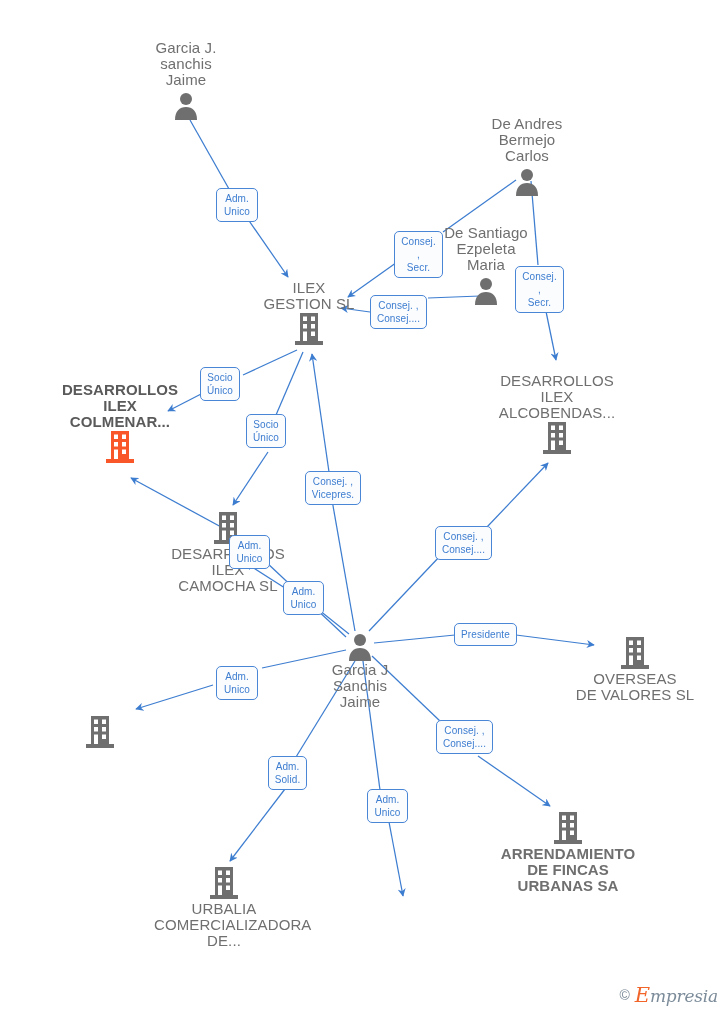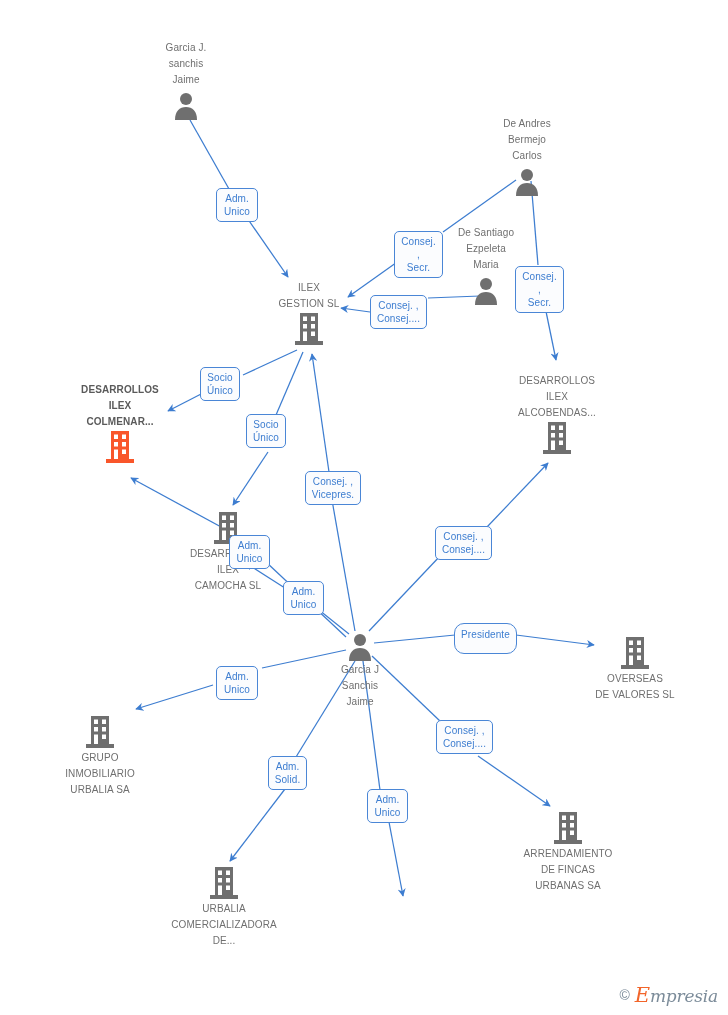--- a/index.html
+++ b/index.html
@@ -24,21 +24,21 @@
     width: 728px;
     height: 1015px;
   }
   .node {
     position: absolute;
     text-align: center;
     width: 140px;
     margin-left: -70px;
   }
   .node-label {
-    font-size: 10px;
+    font-size: 15px;
     line-height: 16px;
     color: #6f6f6f;
     white-space: pre-line;
     letter-spacing: 0.1px;
   }
   .node-label.highlight {
     color: #5a5a5a;
     font-weight: bold;
   }
   .node-icon {
@@ -57,21 +57,21 @@
     border-radius: 5px;
     background: #fbfcfe;
     color: #3d7dd0;
     font-size: 10px;
     line-height: 13px;
     text-align: center;
     padding: 3px 5px 3px 5px;
     white-space: pre-line;
     letter-spacing: 0.1px;
   }
-  .edge-label.one-line { padding-top: 4px; padding-bottom: 12px; border-radius: 10px; }
+  .edge-label.one-line { padding-top: 4px; padding-bottom: 4px; }
 
   #watermark {
     position: absolute;
     right: 10px;
     bottom: 8px;
     display: flex;
     align-items: center;
     gap: 5px;
   }
   #watermark .copy {
@@ -296,26 +296,23 @@
       </g>
       <g fill="#ffffff">
         <rect x="9" y="3.5" width="4" height="4.5"></rect>
         <rect x="17" y="3.5" width="4" height="4.5"></rect>
         <rect x="9" y="11" width="4" height="4.5"></rect>
         <rect x="17" y="11" width="4" height="4.5"></rect>
         <rect x="9" y="18.5" width="4" height="9.5"></rect>
         <rect x="17" y="18.5" width="4" height="4.5"></rect>
       </g>
     </svg>
-    <div class="node-label">GRUPO
-INMOBILIARIO
-URBALIA SA</div>
-  </div>
-
-  <div class="node company below" style="left:568px; top:812px;">
+  </div>
+
+  <div class="node company below" style="left:568px; top:812px;font-weight:bold;">
     <svg class="node-icon" width="30" height="32" viewBox="0 0 30 32">
       <g fill="#6f6f6f">
         <path d="M 6 0 H 24 V 28 H 6 Z"></path>
         <path d="M 1 28 H 29 V 32 H 1 Z"></path>
       </g>
       <g fill="#ffffff">
         <rect x="9" y="3.5" width="4" height="4.5"></rect>
         <rect x="17" y="3.5" width="4" height="4.5"></rect>
         <rect x="9" y="11" width="4" height="4.5"></rect>
         <rect x="17" y="11" width="4" height="4.5"></rect>

